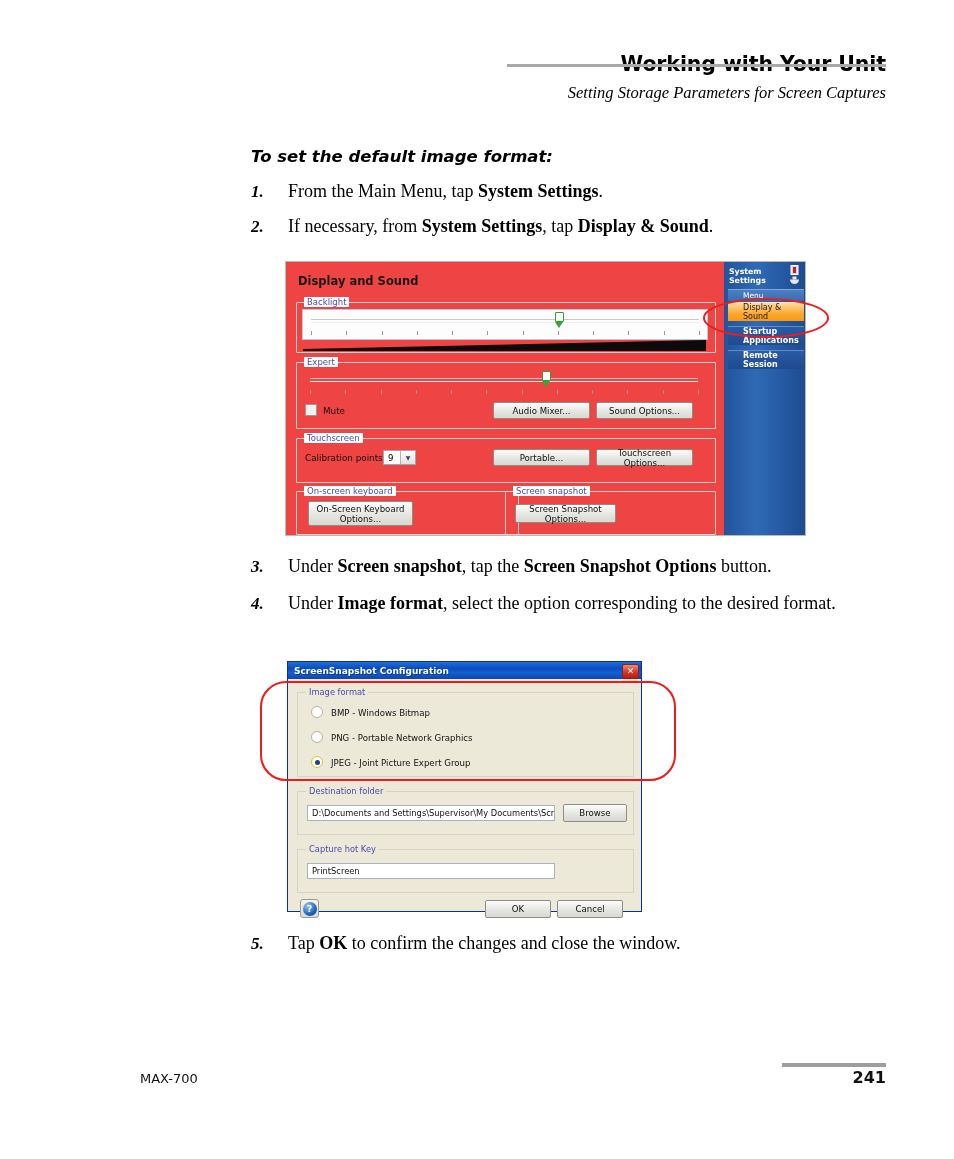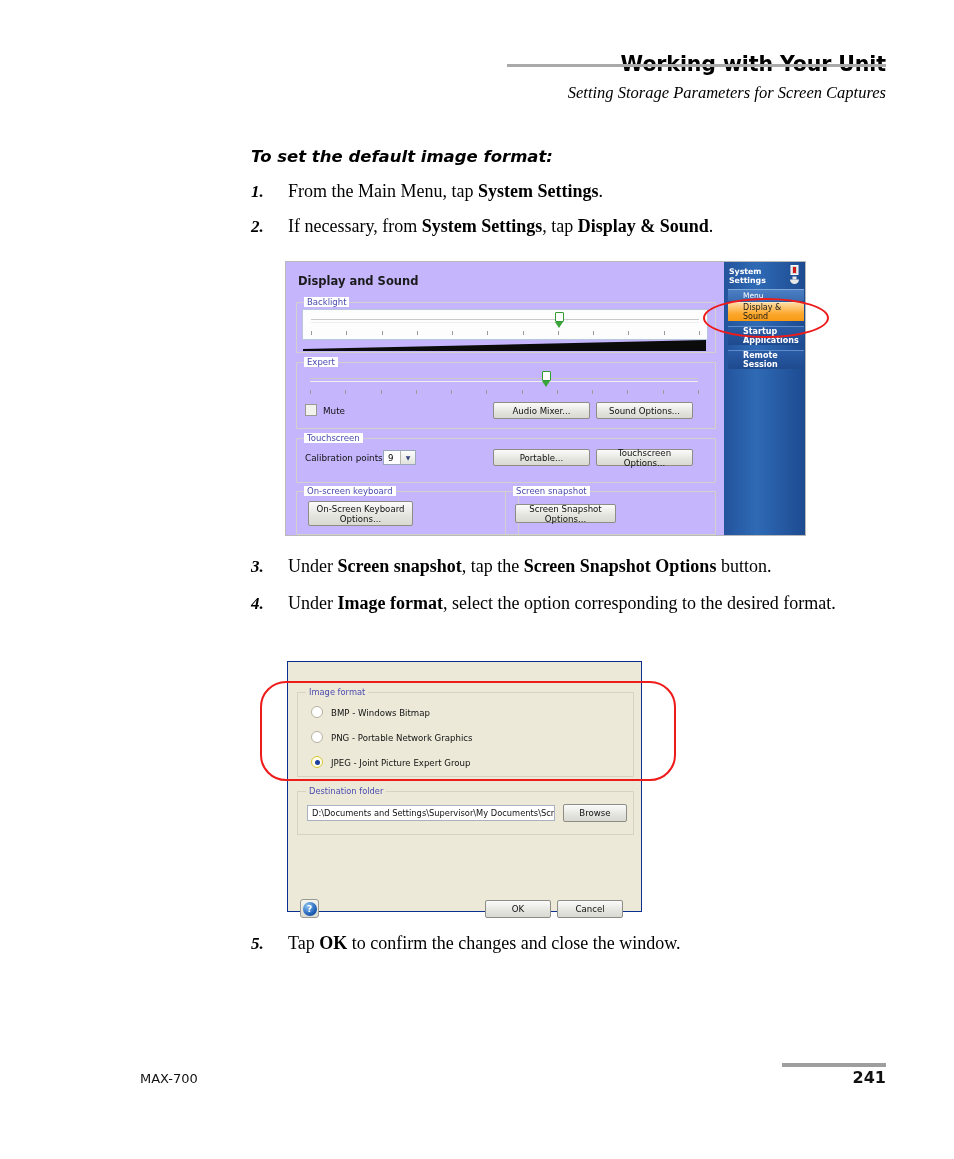--- a/index.html
+++ b/index.html
@@ -96,21 +96,21 @@
     background: #ffffff;
     border: 1px solid #b9b9b9;
     box-sizing: border-box;
     font-family: "DejaVu Sans", sans-serif;
   }
   #fig1 .content {
     position: absolute;
     left: 0; top: 0;
     width: 438px;
     height: 273px;
-    background: #c4b5fd;
+    background: #ef4444;
   }
   .f1-title {
     position: absolute;
     left: 12px; top: 12px;
     font-size: 11.5px;
     font-weight: bold;
     color: #1a1a1a;
     font-family: "DejaVu Sans", sans-serif;
   }
   .grp {
@@ -596,20 +596,24 @@
 <div class="step" id="step3">
   <span class="num">3.</span>
   <span class="txt">Under <b>Screen snapshot</b>, tap the <b>Screen Snapshot Options</b> button.</span>
 </div>
 <div class="step" id="step4">
   <span class="num">4.</span>
   <span class="txt">Under <b>Image format</b>, select the option corresponding to the desired format.</span>
 </div>
 
 <div id="fig2">
+  <div class="tbar">
+    <span class="tbar-text">ScreenSnapshot Configuration</span>
+    <span class="tbar-close">✕</span>
+  </div>
 
   <div class="dlg-body">
 
     <div class="dgrp" style="left:9px; top:13px; width:337px; height:85px;">
       <span class="dgrp-label">Image format</span>
 
       <div class="radio" style="left:13px; top:13px;"></div>
       <span class="rlabel" style="left:33px; top:15px;">BMP - Windows Bitmap</span>
 
       <div class="radio" style="left:13px; top:38px;"></div>
@@ -618,20 +622,24 @@
       <div class="radio on" style="left:13px; top:63px;"></div>
       <span class="rlabel" style="left:33px; top:65px;">JPEG - Joint Picture Expert Group</span>
     </div>
 
     <div class="dgrp" style="left:9px; top:112px; width:337px; height:44px;">
       <span class="dgrp-label">Destination folder</span>
       <div class="txtfield" style="left:9px; top:13px; width:248px; height:16px;">D:\Documents and Settings\Supervisor\My Documents\Screen Snap</div>
       <div class="btn" style="left:265px; top:12px; width:64px; height:18px;">Browse</div>
     </div>
 
+    <div class="dgrp" style="left:9px; top:170px; width:337px; height:44px;">
+      <span class="dgrp-label">Capture hot Key</span>
+      <div class="txtfield" style="left:9px; top:13px; width:248px; height:16px;">PrintScreen</div>
+    </div>
 
     <div class="help-icon" style="left:12px; top:220px;">
       <span class="ball">?</span>
     </div>
     <div class="btn" style="left:197px; top:221px; width:66px; height:18px;">OK</div>
     <div class="btn" style="left:269px; top:221px; width:66px; height:18px;">Cancel</div>
   </div>
 </div>
 
 <div class="annot-round-rect" style="left:260px; top:681px; width:412px; height:96px;"></div>

